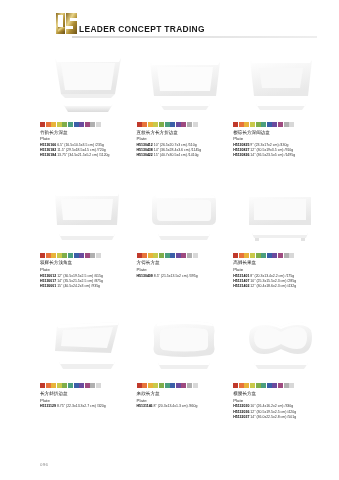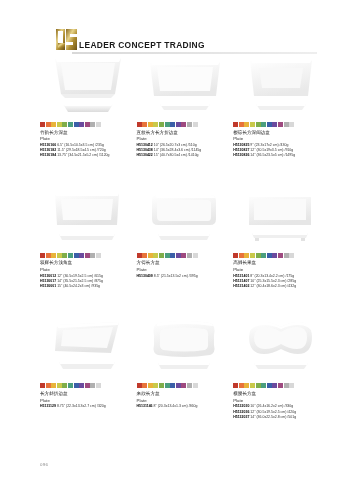--- a/index.html
+++ b/index.html
@@ -6,21 +6,21 @@
   html, body {
     width: 339px; height: 480px;
     background: #ffffff;
     font-family: "Liberation Sans", sans-serif;
     overflow: hidden;
   }
   .page { position: relative; width: 339px; height: 480px; background:#fff; }
 
   
   .header {
-    position: absolute; left: 0; top: 16px;
+    position: absolute; left: 0; top: 0;
     width: 292px; height: 46px;
   }
   .logo-wrap {
     position: absolute; left: 55px; top: 12px;
     display: flex; align-items: center;
   }
   .logo-mark {
     width: 23px; height: 23px;
     position: relative; flex: 0 0 auto;
   }

